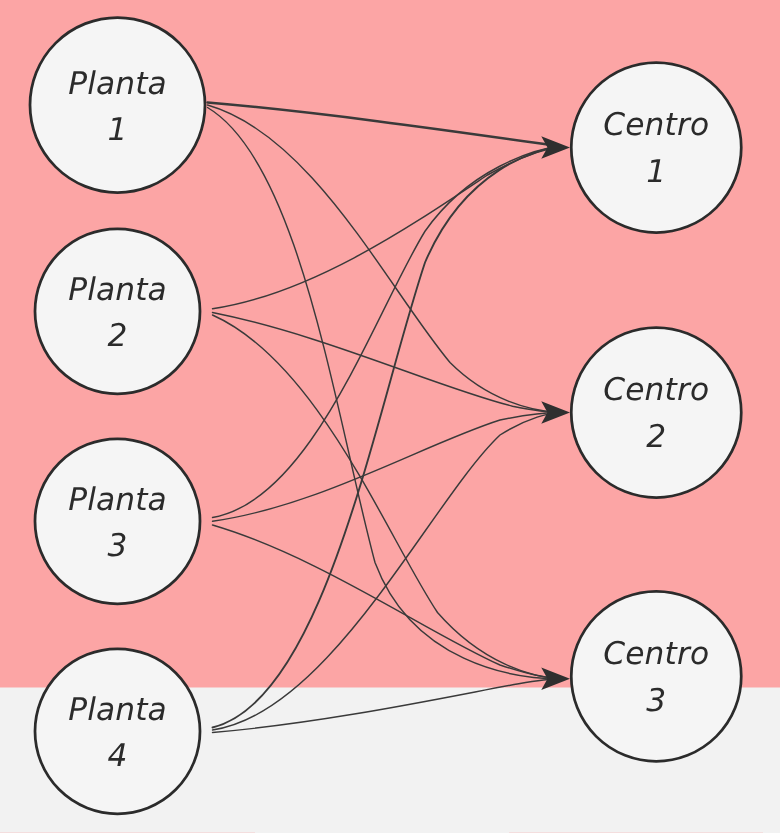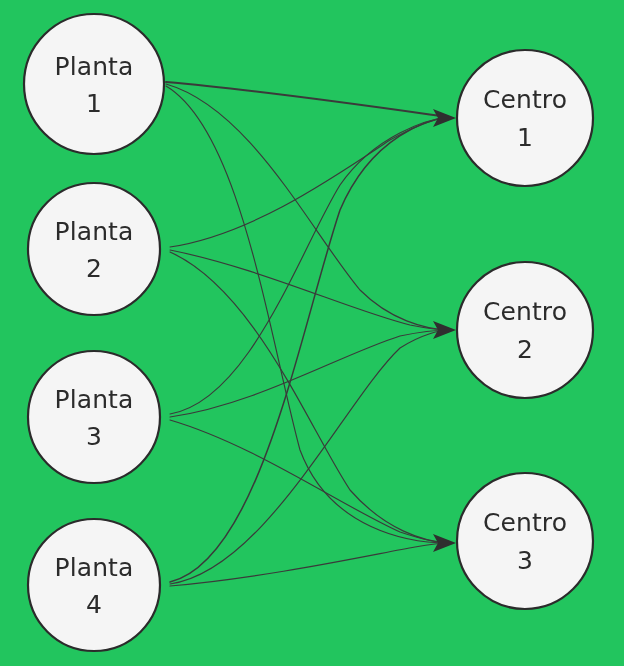--- a/index.html
+++ b/index.html
@@ -10,22 +10,23 @@
   }
   body {
     width: 624px;
     height: 666px;
     overflow: hidden;
     font-family: "DejaVu Sans", "Liberation Sans", sans-serif;
   }
   #diagram-root {
     position: relative;
     width: 624px;
-    height: 666px;
-    background: #22c55e;
+    height: 550px;
+    background: #fca5a5;
+    font-style: italic;
   }
   svg#graph {
     display: block;
     width: 624px;
     height: 666px;
   }
   .node-circle {
     fill: #f5f5f5;
     stroke: #2b2b2b;
     stroke-width: 2.2;

